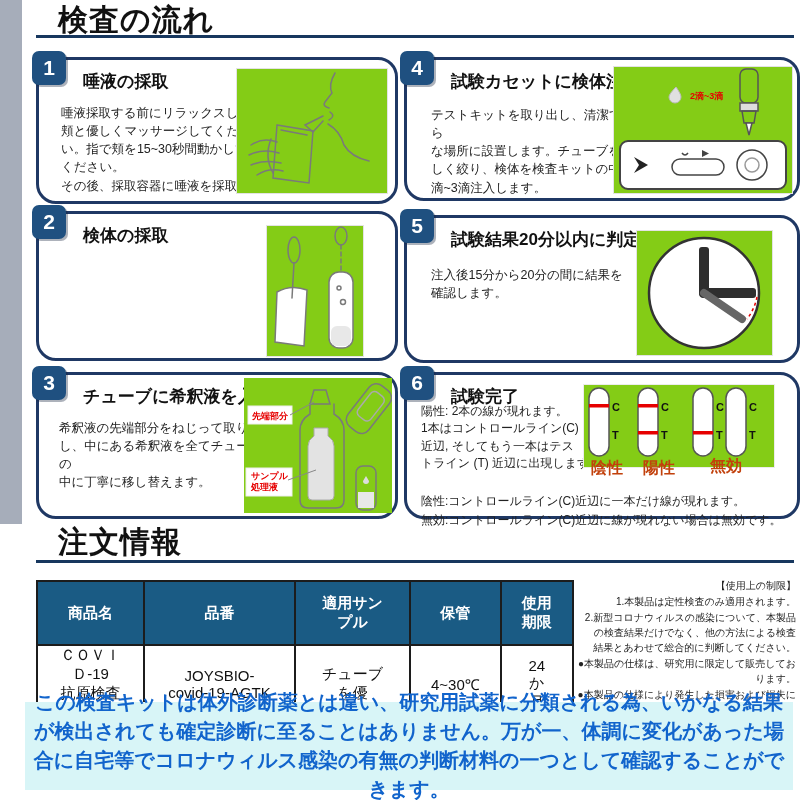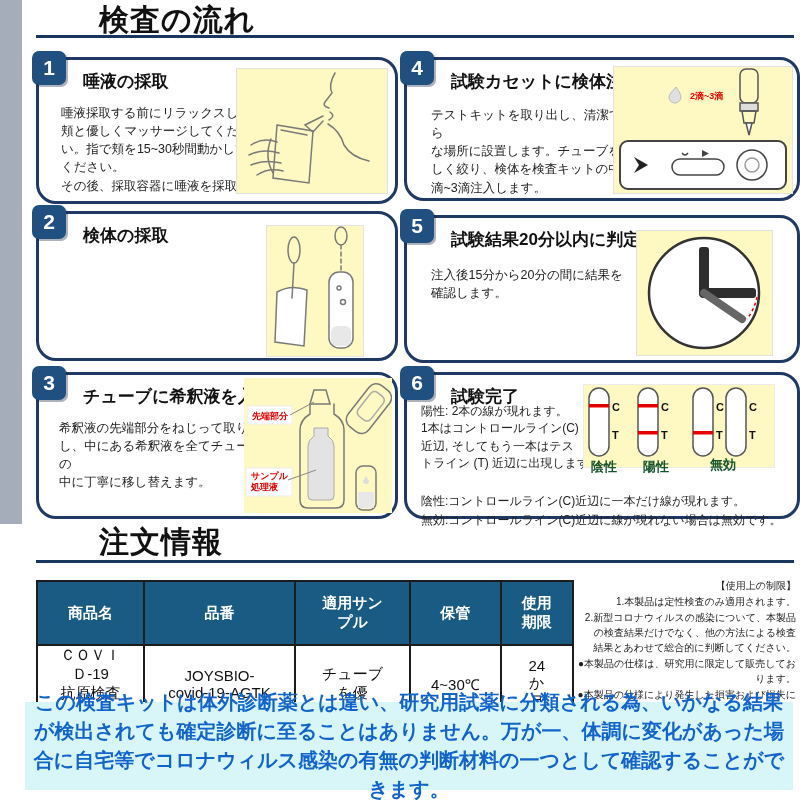--- a/index.html
+++ b/index.html
@@ -1,31 +1,31 @@
 <!DOCTYPE html>
 <html><head>
 <meta charset="utf-8">
 <style>
   html,body{margin:0;padding:0;background:#fff;}
   .page{position:relative;width:800px;height:800px;background:#fff;overflow:hidden;
         font-family:"Liberation Sans",sans-serif;color:#1a1a1a;}
   .side-strip{position:absolute;left:0;top:0;width:22px;height:524px;background:#a6adba;}
-  .h1{position:absolute;font-size:30px;font-weight:bold;color:#111;letter-spacing:1px;margin-left:41px;}
+  .h1{position:absolute;font-size:30px;font-weight:bold;color:#111;letter-spacing:1px;}
   .rule{position:absolute;height:3px;background:#17375e;}
   .step{position:absolute;background:#fff;border:3px solid #1f3864;border-radius:20px;}
   .badge{position:absolute;left:-7px;top:-9px;width:34px;height:34px;background:#1f5080;
          border-radius:7px;color:#fff;font-size:21px;font-weight:bold;display:flex;
          align-items:center;justify-content:center;box-shadow:2px 2px 0 rgba(20,35,60,.35);}
   .step-title{position:absolute;left:38px;top:10px;font-size:17px;font-weight:bold;color:#111;padding-left:6px;}
   .step-body{position:absolute;font-size:12.5px;line-height:1.45;color:#222;white-space:pre-line;}
-  .illo{position:absolute;border:1px solid #e3e3e3;background:#fef9c3;}
+  .illo{position:absolute;border:1px solid #e3e3e3;background:#84cc16;}
   .illo.noframe{border:none;}
   svg{display:block;}
   .red-label{fill:#e60000;font-size:9px;font-weight:bold;}
-  .result-label{position:absolute;font-size:13px;font-weight:bold;color:#14532d;}
+  .result-label{position:absolute;font-size:16px;font-weight:bold;color:#c2410c;}
   .order-table{position:absolute;left:36px;top:580px;border-collapse:collapse;table-layout:fixed;}
   .order-table th{background:#1a5b84;color:#fff;font-size:15px;font-weight:bold;height:62px;}
   .order-table td{background:#fff;color:#111;font-size:15px;height:49px;text-align:center;}
   .order-table th,.order-table td{border:2px solid #1c1c1c;padding:0 20px;}
   .td-code{font-size:12.5px;}
   .pre{white-space:pre-line;}
   .notes{position:absolute;left:576px;top:578px;width:220px;font-size:10px;line-height:1.5;color:#222;text-align:right;}
   .notes .item{padding-left:9px;text-indent:-9px;margin-top:1px;}
   .banner{position:absolute;left:25px;top:702px;width:768px;height:88px;background:#d8f5f7;
           color:#1164cc;font-size:20px;font-weight:bold;text-align:center;line-height:1.45;

